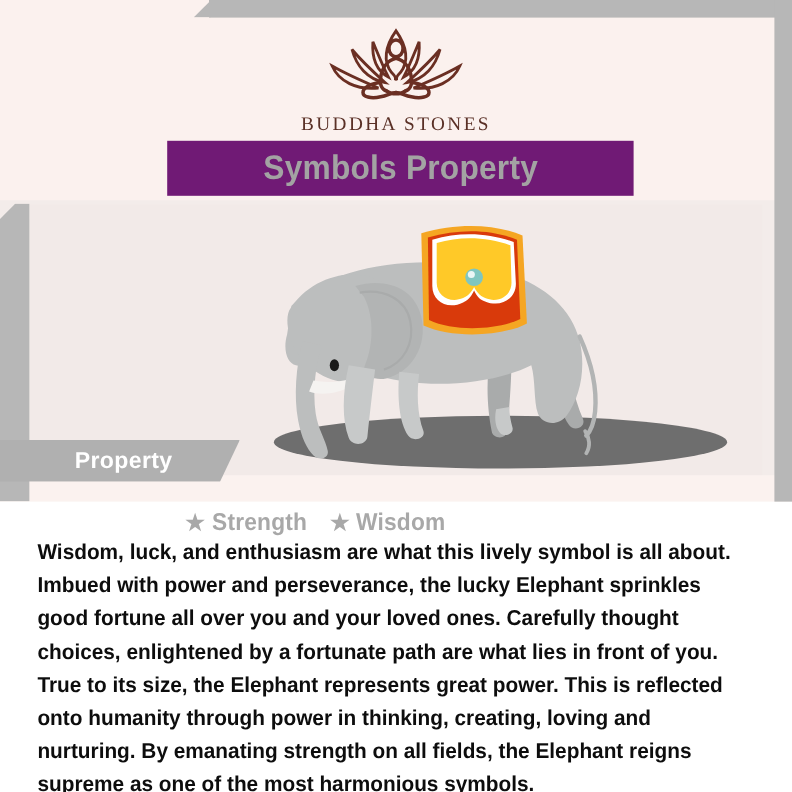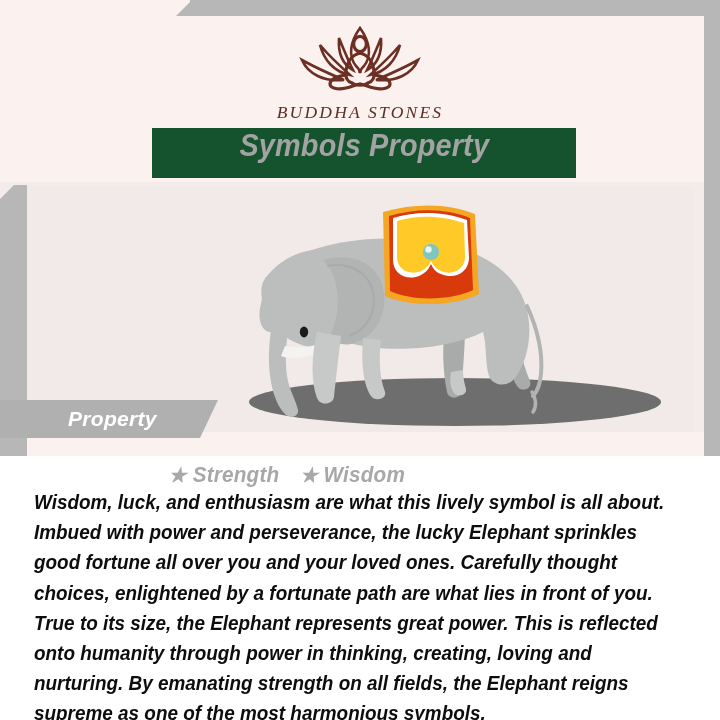--- a/index.html
+++ b/index.html
@@ -7,21 +7,20 @@
     padding: 0;
     background: #ffffff;
   }
   #page {
     position: relative;
     width: 720px;
     height: 720px;
     overflow: hidden;
     font-family: "Liberation Sans", sans-serif;
     background: #faf1ee;
-    font-style: italic;
   }
 
   
   .bg-top-cream {
     position: absolute;
     left: 0; top: 0;
     width: 720px; height: 186px;
     background: #fbf1ee;
   }
   .bg-mid-panel {
@@ -92,23 +91,23 @@
     letter-spacing: 2.2px;
     color: #5a3026;
     font-weight: 400;
   }
 
   
   .title-bar {
     position: absolute;
     left: 152px; top: 128px;
     width: 424px; height: 50px;
-    background: #14532d;
+    background: #701a75;
     display: flex;
-    align-items: flex-start;
+    align-items: center;
     justify-content: center;
   }
   .title-text {
     font-size: 31px;
     font-weight: bold;
     color: #a3a3a3;
     letter-spacing: 0.2px;
     font-family: "Liberation Sans", sans-serif;
     transform: scaleX(0.93);
   }

